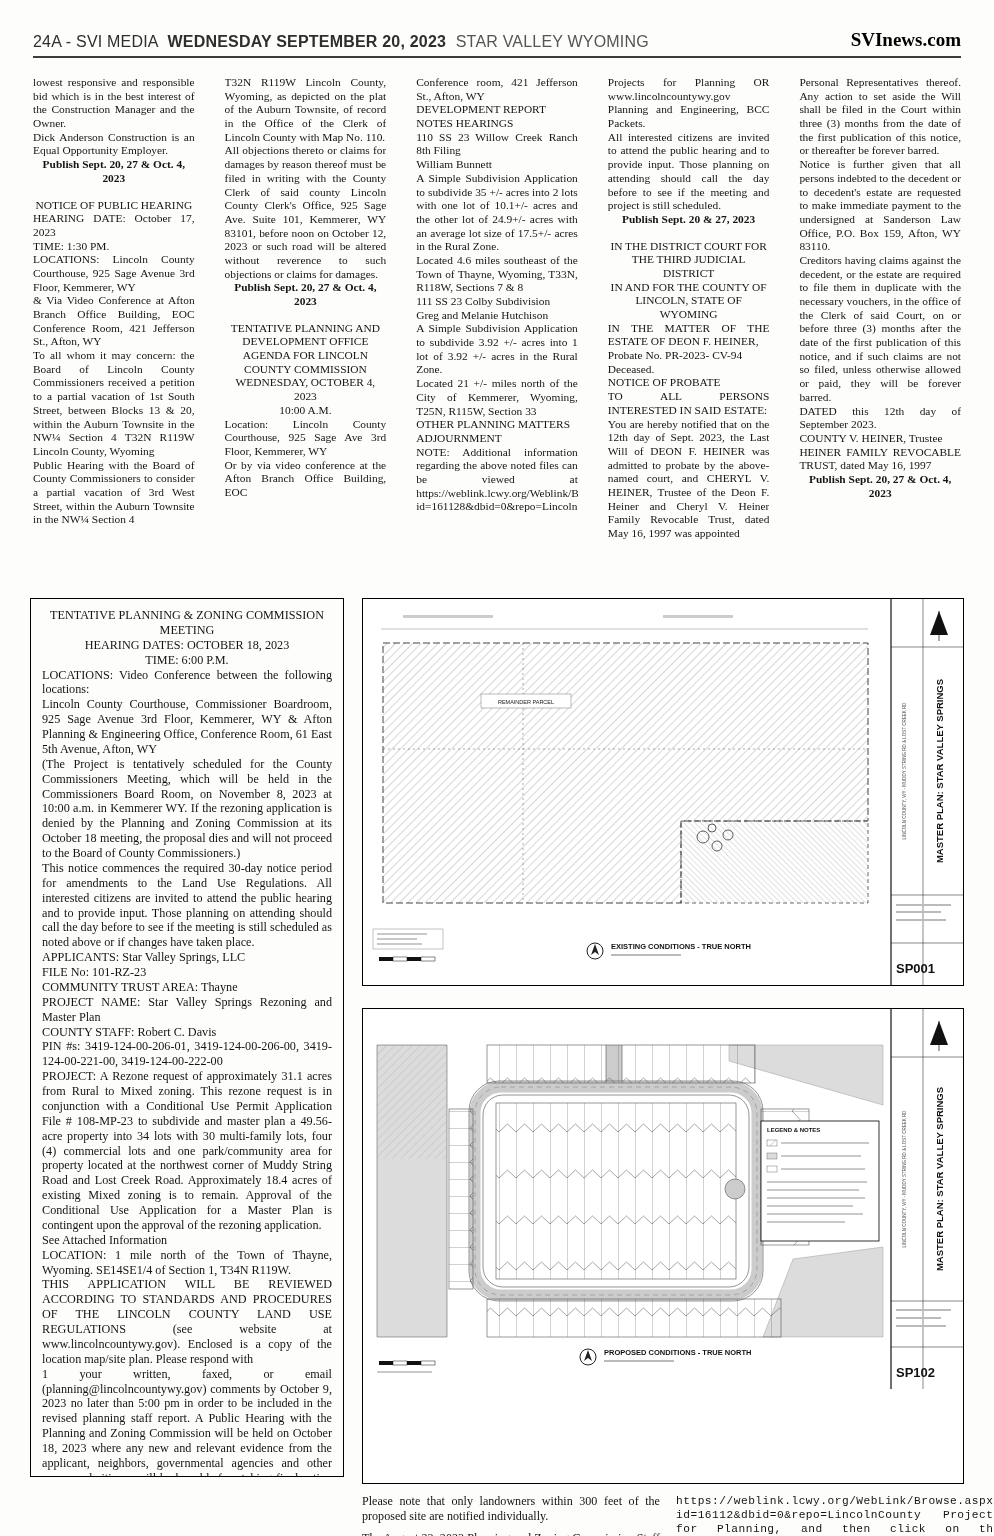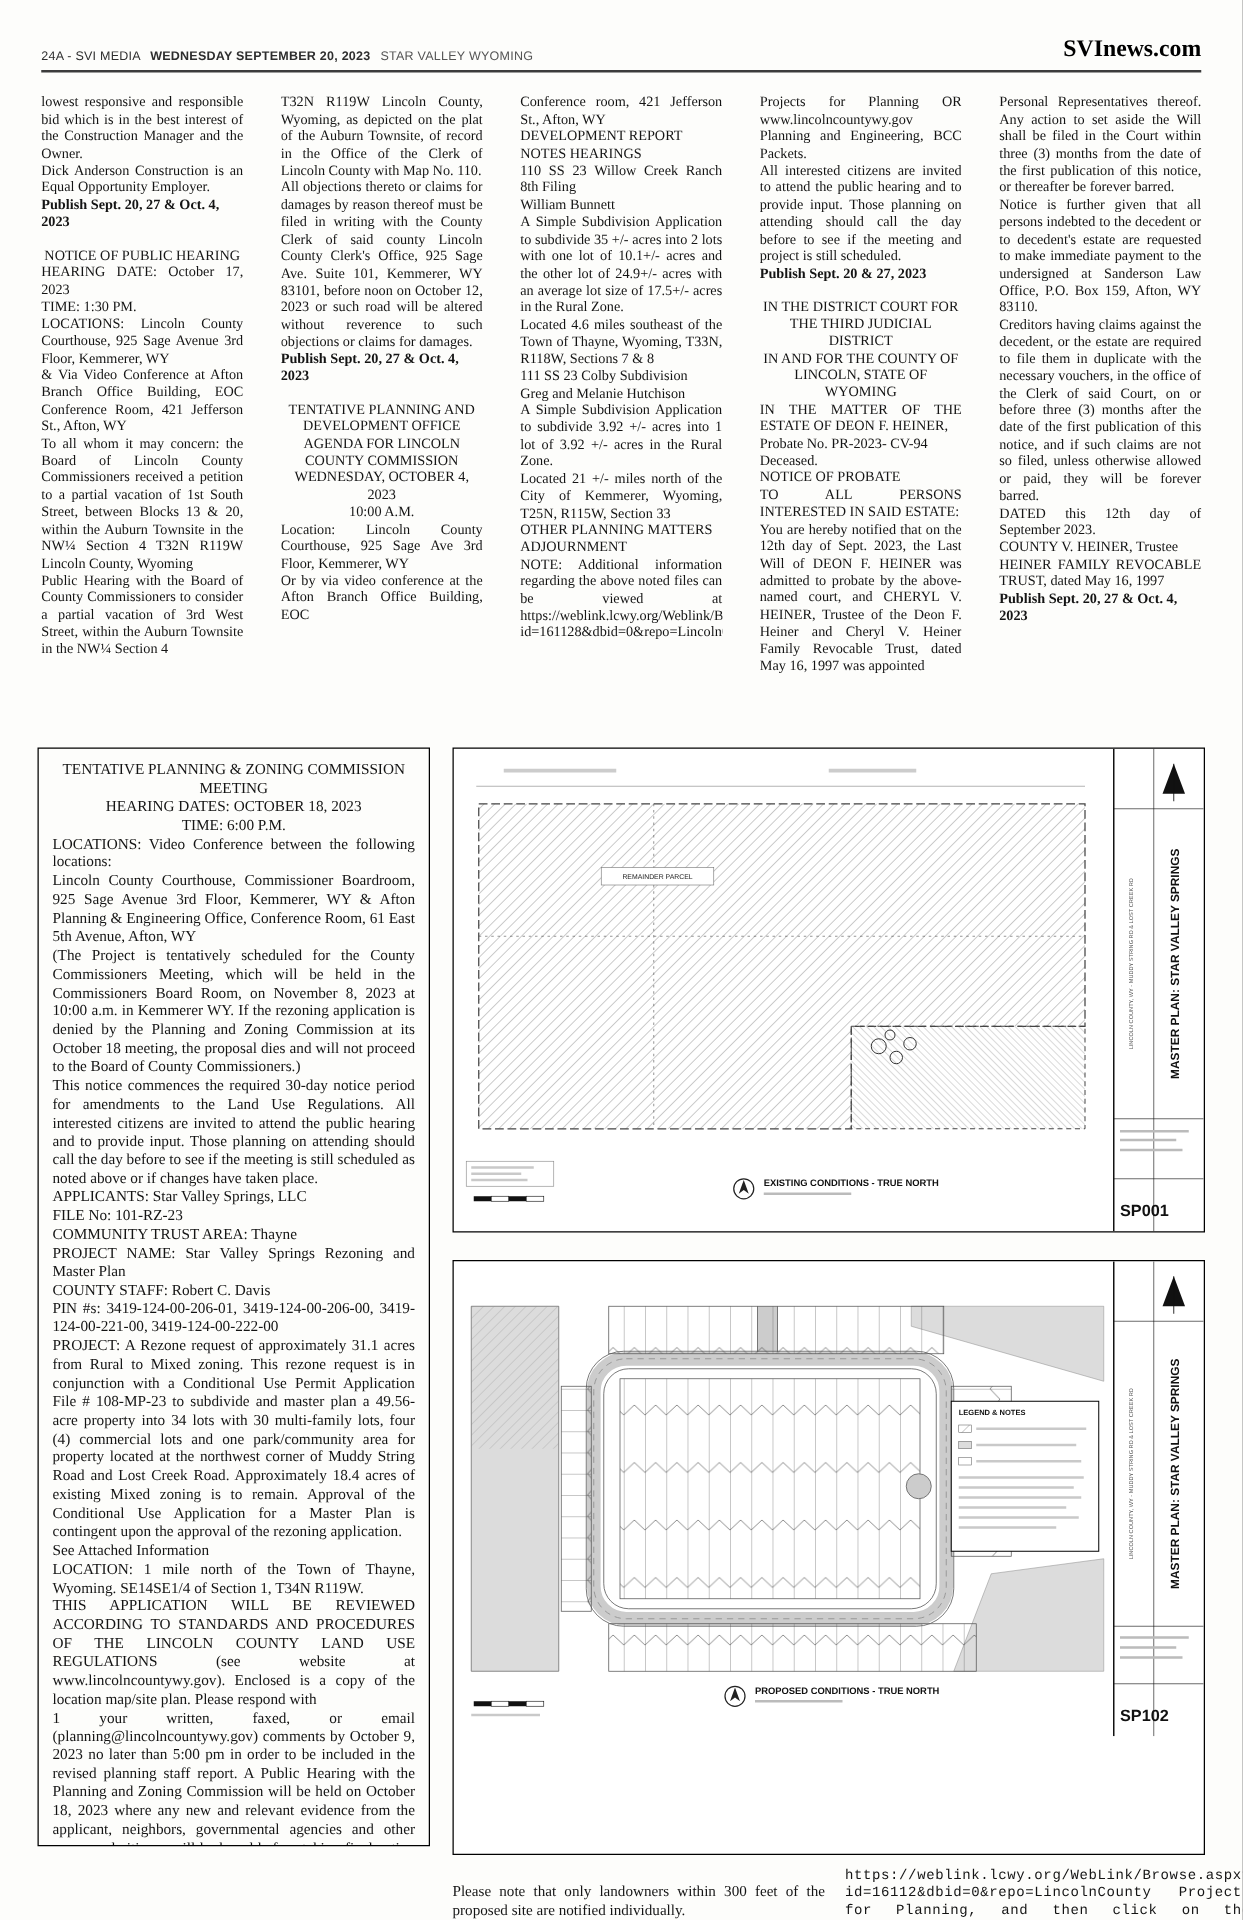--- a/index.html
+++ b/index.html
@@ -4,50 +4,50 @@
 <style>
   *{box-sizing:border-box}
   html,body{margin:0;padding:0;background:#9a9a9a}
   .page{position:relative;width:994px;height:1536px;background:#fdfdfb;margin:0 auto;
         font-family:"Liberation Serif",serif;color:#141414;overflow:hidden}
 
   
   .masthead{position:absolute;left:33px;top:28px;width:928px;height:30px;
             border-bottom:2px solid #3c3c3c;display:flex;justify-content:space-between;
             align-items:flex-end;padding-bottom:5px}
-  .mast-left{font-family:"Liberation Sans",sans-serif;font-size:10px;color:#2e2e2e;letter-spacing:.2px}
+  .mast-left{font-family:"Liberation Sans",sans-serif;font-size:16px;color:#2e2e2e;letter-spacing:.2px}
   .m-page{font-weight:normal}
   .m-date{font-weight:bold;margin-left:5px}
   .m-region{margin-left:5px;color:#555}
   .m-site{font-weight:bold;font-size:19px;color:#000}
 
   
   .legal-columns{position:absolute;left:33px;top:76px;width:928px;height:514px;
                  display:grid;grid-template-columns:repeat(5,1fr);column-gap:30px;
                  font-size:11.4px;line-height:1.2;overflow:hidden}
   .col{overflow:hidden}
   .blk{margin:0;text-align:justify}
   .blk.s-h{font-weight:normal;text-align:center}
-  .blk.s-p{font-weight:bold;text-align:left}
+  .blk.s-p{font-weight:bold;text-align:center}
   .blk.gap{margin-top:13px}
 
   
   .bottom{position:absolute;left:30px;top:598px;width:934px;height:920px}
   .pz-box{position:absolute;left:0;top:0;width:314px;height:879px;border:1px solid #000;
           padding:9px 11px;font-size:12.2px;line-height:1.22;overflow:hidden}
 
   .drawings{position:absolute;left:332px;top:0;width:602px}
   .sheet{margin:0;border:1px solid #000;background:#fff;position:relative;overflow:hidden}
   .sheet1{height:388px;margin-bottom:22px}
   .sheet2{height:476px}
   svg text{font-family:"Liberation Sans",sans-serif}
 
   .footnotes{margin-top:10px;display:grid;grid-template-columns:298px 1fr;column-gap:16px;
              font-size:12.1px;line-height:1.26}
-  .fn-left p{margin:12px 0 7px;text-align:justify}
+  .fn-left p{margin:0 0 7px;text-align:justify}
   .fn-right .url{margin:0;text-align:justify;letter-spacing:.5px;font-family:"Liberation Mono",monospace;font-size:11.2px}
   .fn-right .pub{margin:7px 0 0;font-weight:bold;text-align:right;font-family:"Liberation Serif",serif}
 </style>
 </head>
 <body>
 
 <div class="page">
 
   <header class="masthead">
     <div class="mast-left">

